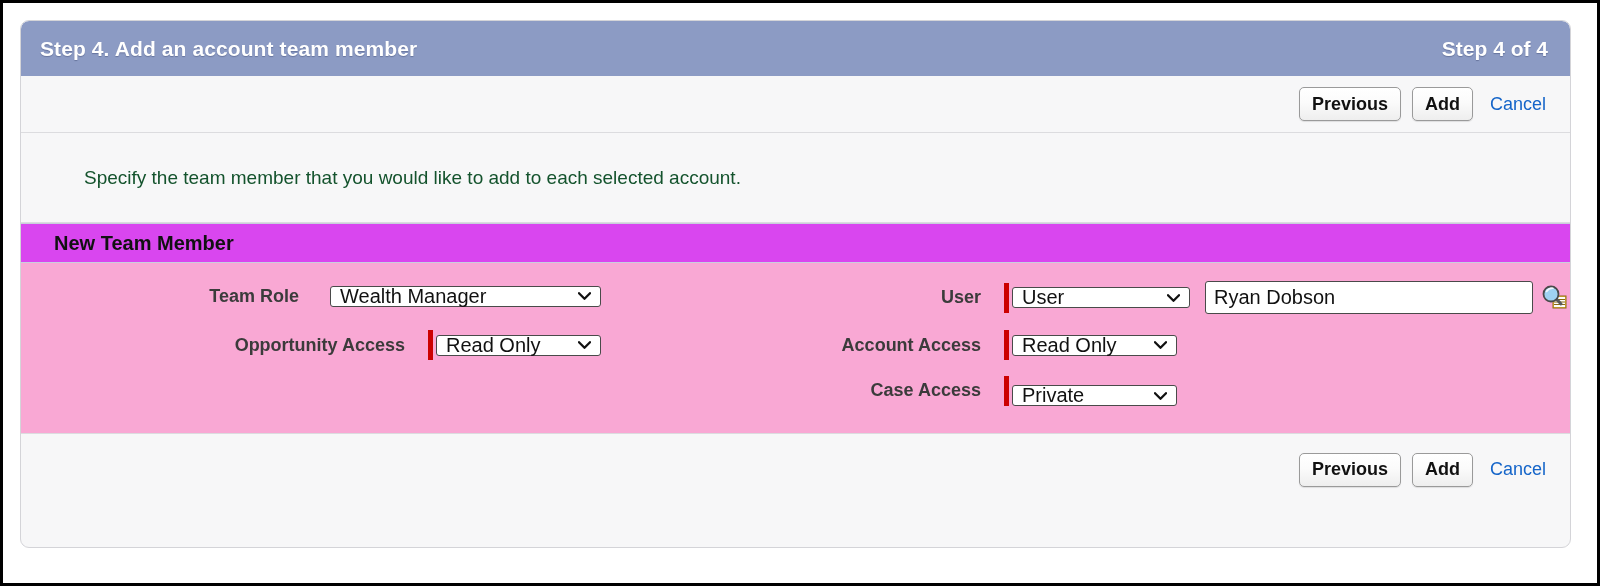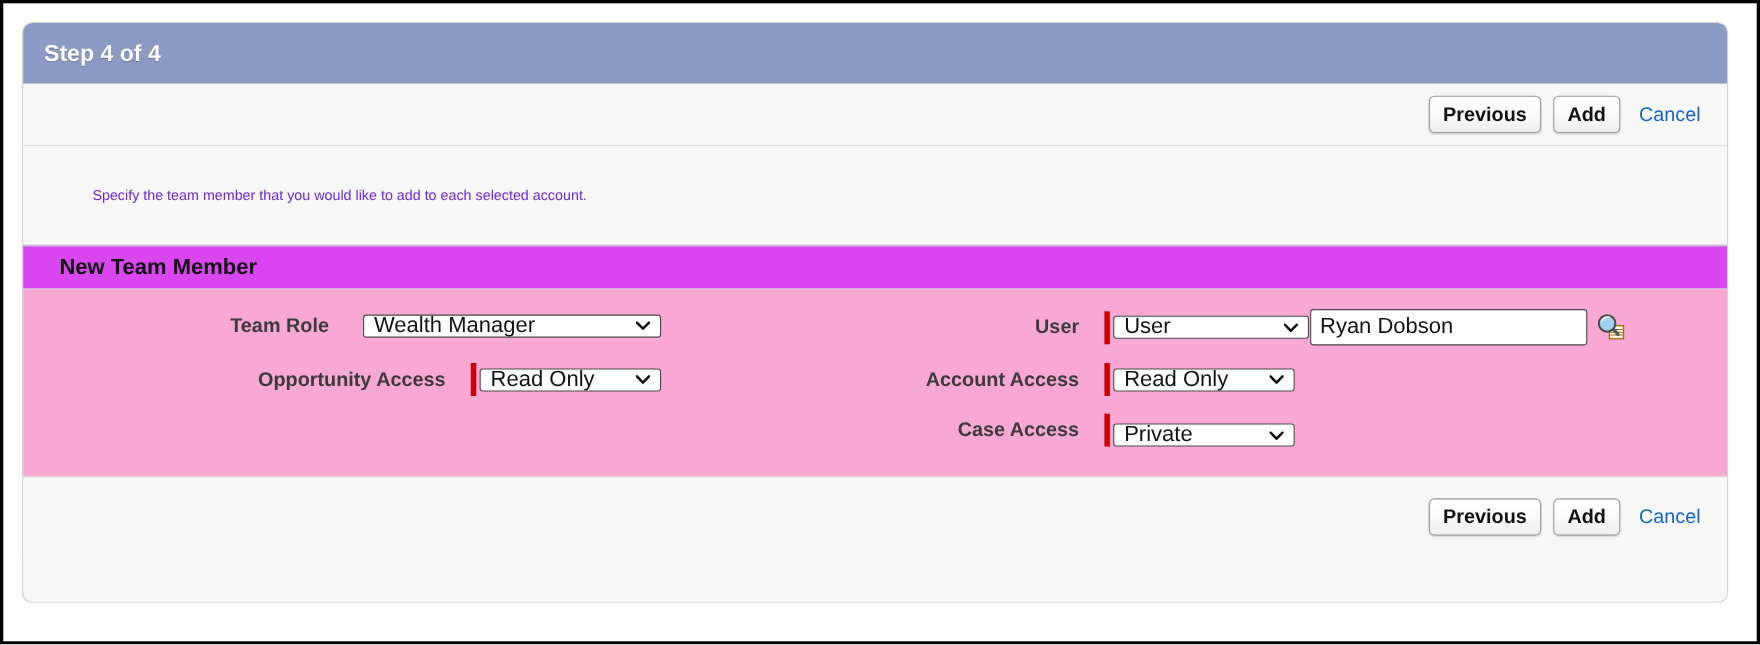--- a/index.html
+++ b/index.html
@@ -112,22 +112,22 @@
   .instructions {
     height: 90px;
     display: flex;
     align-items: center;
     padding-left: 63px;
     box-sizing: border-box;
     background: #f7f7f8;
     border-bottom: 1px solid #dcdcdf;
   }
   .instructions .text {
-    font-size: 13px;
-    color: #6d28d9;
+    font-size: 19px;
+    color: #14532d;
   }
 
   
   .section-header {
     height: 40px;
     background: #d946ef;
     display: flex;
     align-items: center;
     justify-content: space-between;
     padding: 0 22px 0 33px;
@@ -233,20 +233,21 @@
   }
 </style>
 </head>
 <body>
 
 <div id="screen">
   <div class="frame">
     <div class="panel">
 
       <div class="titlebar">
+        <span class="title">Step 4. Add an account team member</span>
         <span class="step-count">Step 4 of 4</span>
       </div>
 
       <div class="buttonbar top">
         <button class="btn">Previous</button>
         <button class="btn">Add</button>
         <a class="linkbtn">Cancel</a>
       </div>
 
       <div class="instructions">
@@ -283,21 +284,21 @@
 
         <div class="row" style="left:690px; top:18px;">
           <span class="flabel" style="width:270px; margin-right:23px;">User</span>
           <span class="reqbar"></span>
           <span class="sel" style="width:178px;">
             <span>User</span>
             <svg class="caret" viewBox="0 0 13 8">
               <path d="M1 1.2 L6.5 6.8 L12 1.2" stroke="#111" stroke-width="2.3" fill="none" stroke-linecap="round" stroke-linejoin="round"></path>
             </svg>
           </span>
-          <span class="txt" style="width:252px; margin-left:1px;">Ryan Dobson</span>
+          <span class="txt" style="width:328px; margin-left:15px;">Ryan Dobson</span>
           <span class="lookup-icon">
             <svg width="26" height="26" viewBox="0 0 26 26">
               <rect x="11" y="11" width="13" height="12" fill="#f0c040" stroke="#8a6a12" stroke-width="1"></rect>
               <rect x="12" y="12" width="11" height="10" fill="#fdfdfd"></rect>
               <line x1="12" y1="14.5" x2="23" y2="14.5" stroke="#8a6a12" stroke-width="1"></line>
               <line x1="12" y1="17" x2="23" y2="17" stroke="#8a6a12" stroke-width="1"></line>
               <line x1="12" y1="19.5" x2="23" y2="19.5" stroke="#8a6a12" stroke-width="1"></line>
               <line x1="10" y1="9" x2="19" y2="19" stroke="#5a5a5a" stroke-width="3" stroke-linecap="round"></line>
               <circle cx="9" cy="9" r="7.5" fill="#9fd2f2" stroke="#4a4a4a" stroke-width="1.8"></circle>
               <path d="M4.5 6.5 A7 7 0 0 1 11 3.2" stroke="#ffffff" stroke-width="1.6" fill="none" stroke-linecap="round" opacity="0.85"></path>

